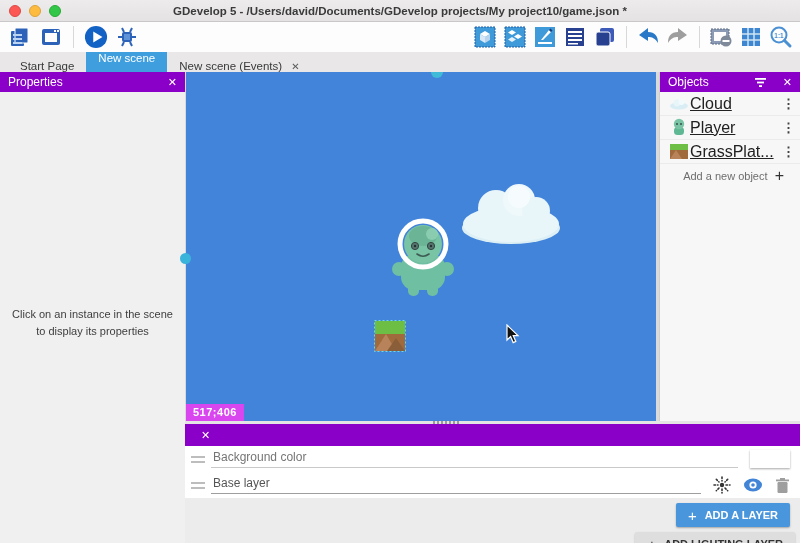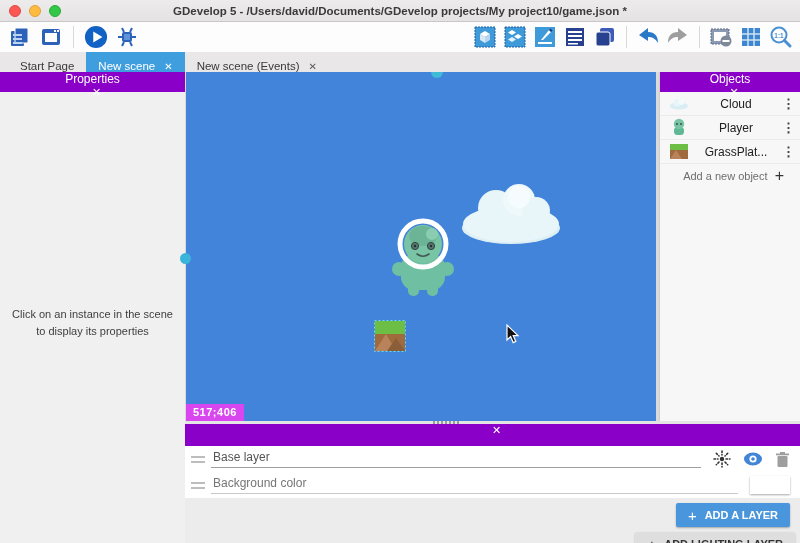--- a/index.html
+++ b/index.html
@@ -23,29 +23,29 @@
     display:flex; align-items:center; }
   .tb-left { display:flex; align-items:center; gap:7px; padding-left:8px; }
   .tb-right { position:absolute; right:7px; display:flex; align-items:center; gap:6px; }
   .tb-sep { width:1px; height:22px; background:#D8D8D8; margin:0 3px; }
   .tbtn { width:24px; height:24px; display:flex; align-items:center; justify-content:center; }
 
   
   .tabstrip { position:absolute; left:0; top:52px; width:800px; height:20px; background:#E9E7E8;
     display:flex; align-items:stretch; padding-left:8px; }
   .tab { display:flex; align-items:flex-end; padding:0 12px; font-size:11.5px; color:#3A3A3A; gap:9px; }
-  .tab.active { background:#3F9EDE; color:#FFFFFF; }
+  .tab.active { background:#3F9EDE; color:#FFFFFF;flex-direction:column; }
   .tab .tab-close { font-size:10px; color:#5A5A5A; }
   .tab.active .tab-close { color:#FFFFFF; }
 
   
   .main { position:absolute; left:0; top:72px; width:800px; height:471px; background:#DADADA; }
 
   .panel-header { height:20px; background:#8A00C8; color:#FFF; display:flex; align-items:center;
-    padding:0 8px; font-size:12px;flex-direction:column; }
+    padding:0 8px; font-size:12px; }
   .panel-header .ph-title { flex:1; }
   .panel-header .ph-close { font-size:11px; color:#FFF; padding-left:8px; }
 
   
   .properties-panel { position:absolute; left:0; top:0; width:185px; height:471px; background:#F1F0F1; }
   .empty-msg { margin-top:214px; padding:0 10px; text-align:center; font-size:11px; line-height:1.5;
     color:#3E3E3E; }
 
   
   .scene { position:absolute; left:186px; top:0; width:470px; height:349px; background:#4384DB; overflow:hidden; }
@@ -59,22 +59,22 @@
   .coords-badge { position:absolute; left:0; bottom:0; background:#d946ef; color:#FFF;
     font-size:11px; font-weight:bold; padding:2px 7px 3px 7px; letter-spacing:0.5px; }
   .cursor-svg { position:absolute; left:320px; top:252px; }
 
   
   .objects-panel { position:absolute; left:659px; top:0; width:141px; height:352px; background:#F7F7F7;
     border-left:1px solid #CFCFCF; }
   .obj-row { height:24px; display:flex; align-items:center; padding:0 6px 0 8px; background:#F7F7F7;
     border-bottom:1px solid #EBEBEB; }
   .obj-thumb { width:22px; display:flex; justify-content:center; }
-  .obj-name { flex:1; text-align:center; font-size:12px; color:#212121;
-    overflow:hidden; white-space:nowrap; }
+  .obj-name { flex:1; font-size:16px; color:#212121;
+    overflow:hidden; white-space:nowrap;text-decoration:underline; }
   .obj-menu { font-size:13px; color:#424242; font-weight:bold; width:12px; text-align:center; }
   .add-object-row { height:24px; display:flex; align-items:center; padding:0 16px; }
   .add-object-label { flex:1; text-align:center; font-size:11px; color:#6E6E6E; }
   .add-object-plus { font-size:16px; color:#333; }
   .search-row { position:absolute; left:0; bottom:0; width:100%; height:26px; display:flex; align-items:center;
     padding:0 8px; background:#F7F7F7; border-bottom:1px solid #C5C5C5; }
   .search-input { flex:1; border:none; outline:none; background:transparent; font-size:12px; color:#333;
     font-family:"Liberation Sans",sans-serif; }
   .search-input::placeholder { color:#9A9A9A; }
 
@@ -370,20 +370,28 @@
     <div class="layers-panel">
       <div class="layers-gap">
         <div class="drag-dots"></div>
       </div>
       <div class="panel-header">
         <span class="ph-close">✕</span>
       </div>
 
       <div class="layer-row">
         <span class="drag-handle"></span>
+        <span class="layer-name dim">Background color</span>
+        <span class="swatch-card">
+          <span class="swatch-fill" style="background: rgb(61, 127, 217);"></span>
+        </span>
+      </div>
+
+      <div class="layer-row">
+        <span class="drag-handle"></span>
         <span class="layer-name">Base layer</span>
         <span class="layer-icons">
           <svg width="18" height="18" viewBox="0 0 18 18">
             <circle cx="9" cy="9" r="2.2" fill="#333"></circle>
             <g stroke="#333" stroke-width="1.6" stroke-linecap="round" stroke-dasharray="1.5 2">
               <line x1="9" y1="1" x2="9" y2="5"></line>
                 <line x1="9" y1="13" x2="9" y2="17"></line>
               <line x1="1" y1="9" x2="5" y2="9"></line>
                 <line x1="13" y1="9" x2="17" y2="9"></line>
               <line x1="3.3" y1="3.3" x2="6" y2="6"></line>
@@ -398,28 +406,20 @@
             <circle cx="10" cy="8" r="1.8" fill="#4285D6"></circle>
           </svg>
           <svg width="15" height="17" viewBox="0 0 15 17">
             <rect x="2.5" y="5" width="10" height="11" rx="1.2" fill="#9E9E9E"></rect>
             <rect x="1" y="2.5" width="13" height="1.8" fill="#9E9E9E"></rect>
             <rect x="5" y="1" width="5" height="2" fill="#9E9E9E"></rect>
           </svg>
         </span>
       </div>
 
-      <div class="layer-row">
-        <span class="drag-handle"></span>
-        <span class="layer-name dim">Background color</span>
-        <span class="swatch-card">
-          <span class="swatch-fill" style="background: rgb(61, 127, 217);"></span>
-        </span>
-      </div>
-
       <div class="layers-footer">
         <button class="add-layer-btn">
           <span class="plus">+</span>
           <span>ADD A LAYER</span>
         </button>
         <button class="add-lighting-btn">
           <span class="plus">+</span>
           <span>ADD LIGHTING LAYER</span>
         </button>
       </div>

